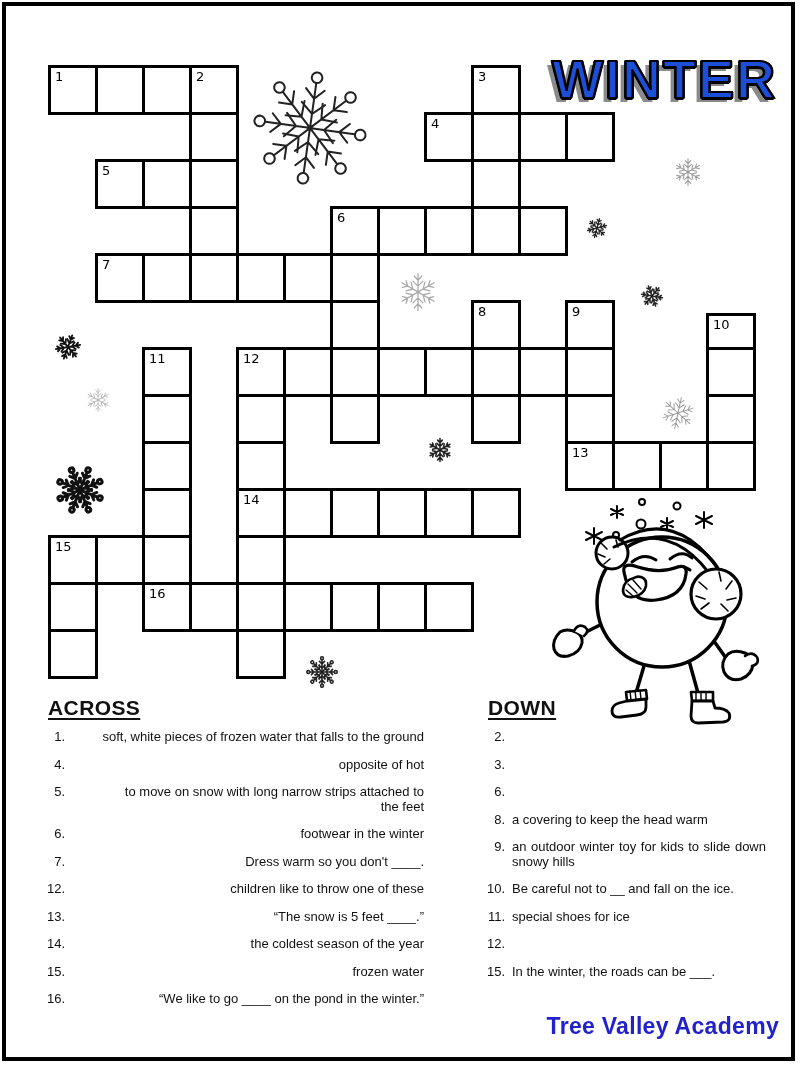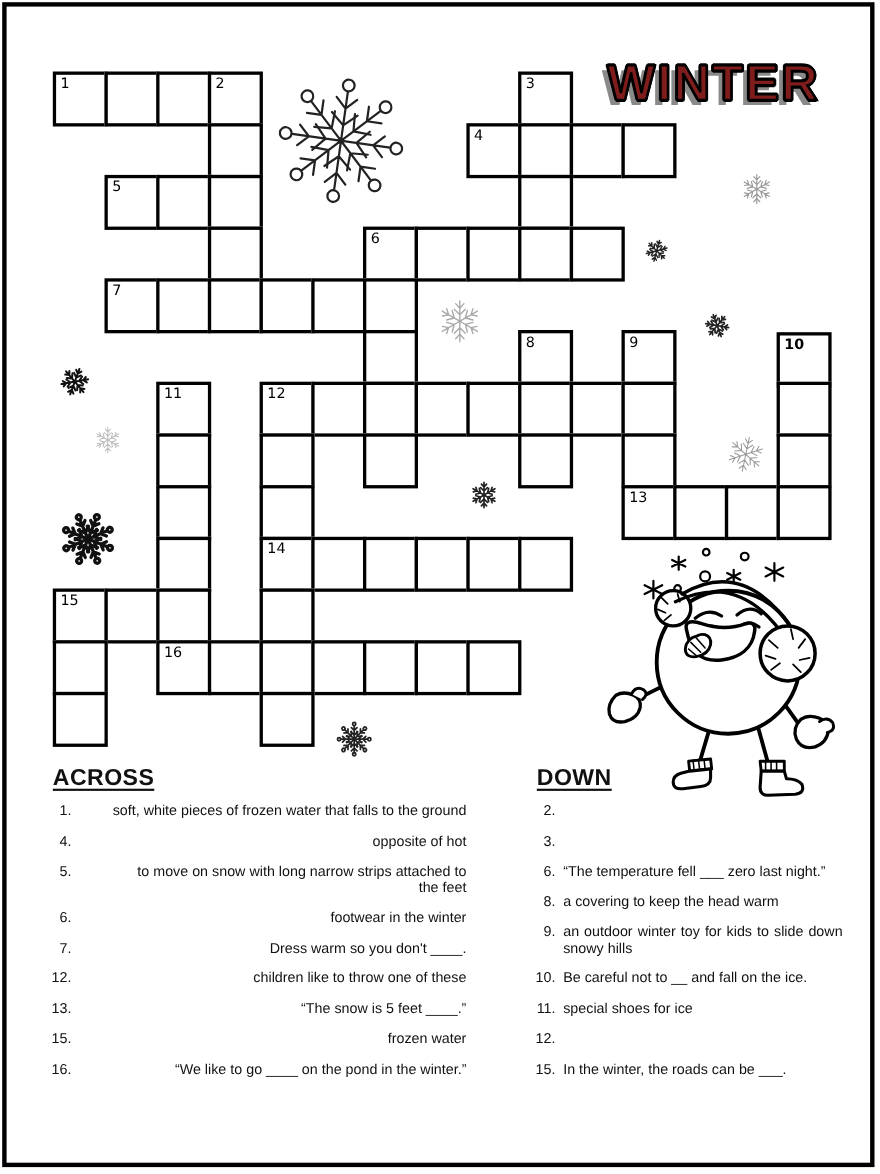--- a/index.html
+++ b/index.html
@@ -6,22 +6,22 @@
   .page {
     position:relative; width:800px; height:1067px; background:#fff;
     font-family:"Liberation Sans", sans-serif; color:#111; overflow:hidden;
   }
   .frame {
     position:absolute; left:2px; top:2px; width:793px; height:1059px;
     border:4px solid #000; box-sizing:border-box; pointer-events:none;
   }
   
   .title {
-    position:absolute; left:552px; top:48px; width:212px; text-align:left;
-    font-size:46px; font-weight:bold; letter-spacing:2px; color:#7f1d1d;
+    position:absolute; left:552px; top:48px; width:212px; text-align:right;
+    font-size:54px; font-weight:bold; letter-spacing:2px; color:#1d4ed8;
     -webkit-text-stroke:2.2px #000;
     text-shadow: 1.5px 0 #000, -1.5px 0 #000, 0 1.5px #000, 0 -1.5px #000,
                  -5px 4px 0 #8a8a8a;
   }
   
   .cell {
     position:absolute; width:50px; height:50px; box-sizing:border-box;
     border:3px solid #000; background:#fff;
   }
   .cnum {
@@ -130,21 +130,21 @@
       <div class="cell" style="left: 236px; top: 253px;"></div>
       <div class="cell" style="left: 283px; top: 253px;"></div>
       <div class="cell" style="left: 330px; top: 253px;"></div>
       <div class="cell" style="left: 330px; top: 300px;"></div>
       <div class="cell" style="left: 471px; top: 300px;">
         <span class="cnum">8</span>
       </div>
       <div class="cell" style="left: 565px; top: 300px;">
         <span class="cnum">9</span>
       </div>
-      <div class="cell" style="left: 706px; top: 302px; font-weight: bold;">
+      <div class="cell" style="left: 706px; top: 313px;">
         <span class="cnum">10</span>
       </div>
       <div class="cell" style="left: 142px; top: 347px; text-decoration: underline;">
         <span class="cnum">11</span>
       </div>
       <div class="cell" style="left: 236px; top: 347px;">
         <span class="cnum">12</span>
       </div>
       <div class="cell" style="left: 283px; top: 347px;"></div>
       <div class="cell" style="left: 330px; top: 347px;"></div>
@@ -323,20 +323,24 @@
         </div>
         <div class="clue">
           <span class="num">12.</span>
           <span class="txt">children like to throw one of these</span>
         </div>
         <div class="clue">
           <span class="num">13.</span>
           <span class="txt">“The snow is 5 feet ____.”</span>
         </div>
         <div class="clue">
+          <span class="num">14.</span>
+          <span class="txt">the coldest season of the year</span>
+        </div>
+        <div class="clue">
           <span class="num">15.</span>
           <span class="txt">frozen water</span>
         </div>
         <div class="clue">
           <span class="num">16.</span>
           <span class="txt">“We like to go ____ on the pond in the winter.”</span>
         </div>
       </div>
   </div>
 
@@ -344,21 +348,20 @@
     <h2>DOWN</h2>
     <div id="down-list">
         <div class="clue">
           <span class="num">2.</span>
         </div>
         <div class="clue">
           <span class="num">3.</span>
         </div>
         <div class="clue">
           <span class="num">6.</span>
-          <span class="txt">“The temperature fell ___ zero last night.”</span>
         </div>
         <div class="clue">
           <span class="num">8.</span>
           <span class="txt">a covering to keep the head warm</span>
         </div>
         <div class="clue justify">
           <span class="num">9.</span>
           <span class="txt">an outdoor winter toy for kids to slide down snowy hills</span>
         </div>
         <div class="clue">
@@ -372,13 +375,14 @@
         <div class="clue">
           <span class="num">12.</span>
         </div>
         <div class="clue">
           <span class="num">15.</span>
           <span class="txt">In the winter, the roads can be ___.</span>
         </div>
       </div>
   </div>
 
+  <div class="brand" style="color: rgb(34, 34, 204);">Tree Valley Academy</div>
 </div>
 
 </body></html>

